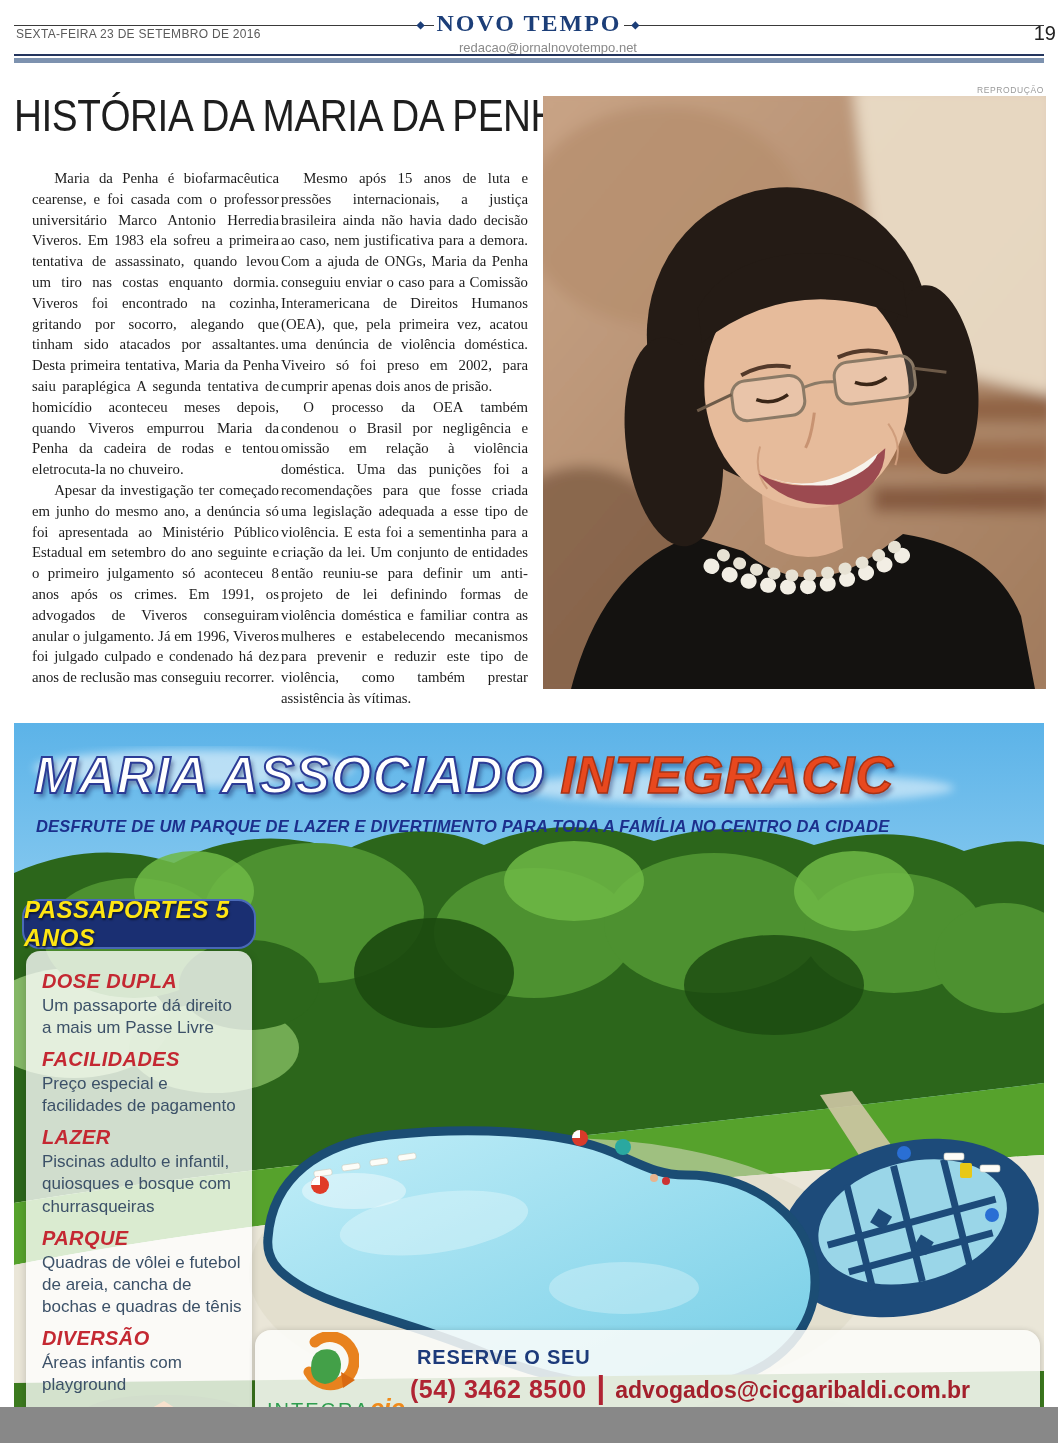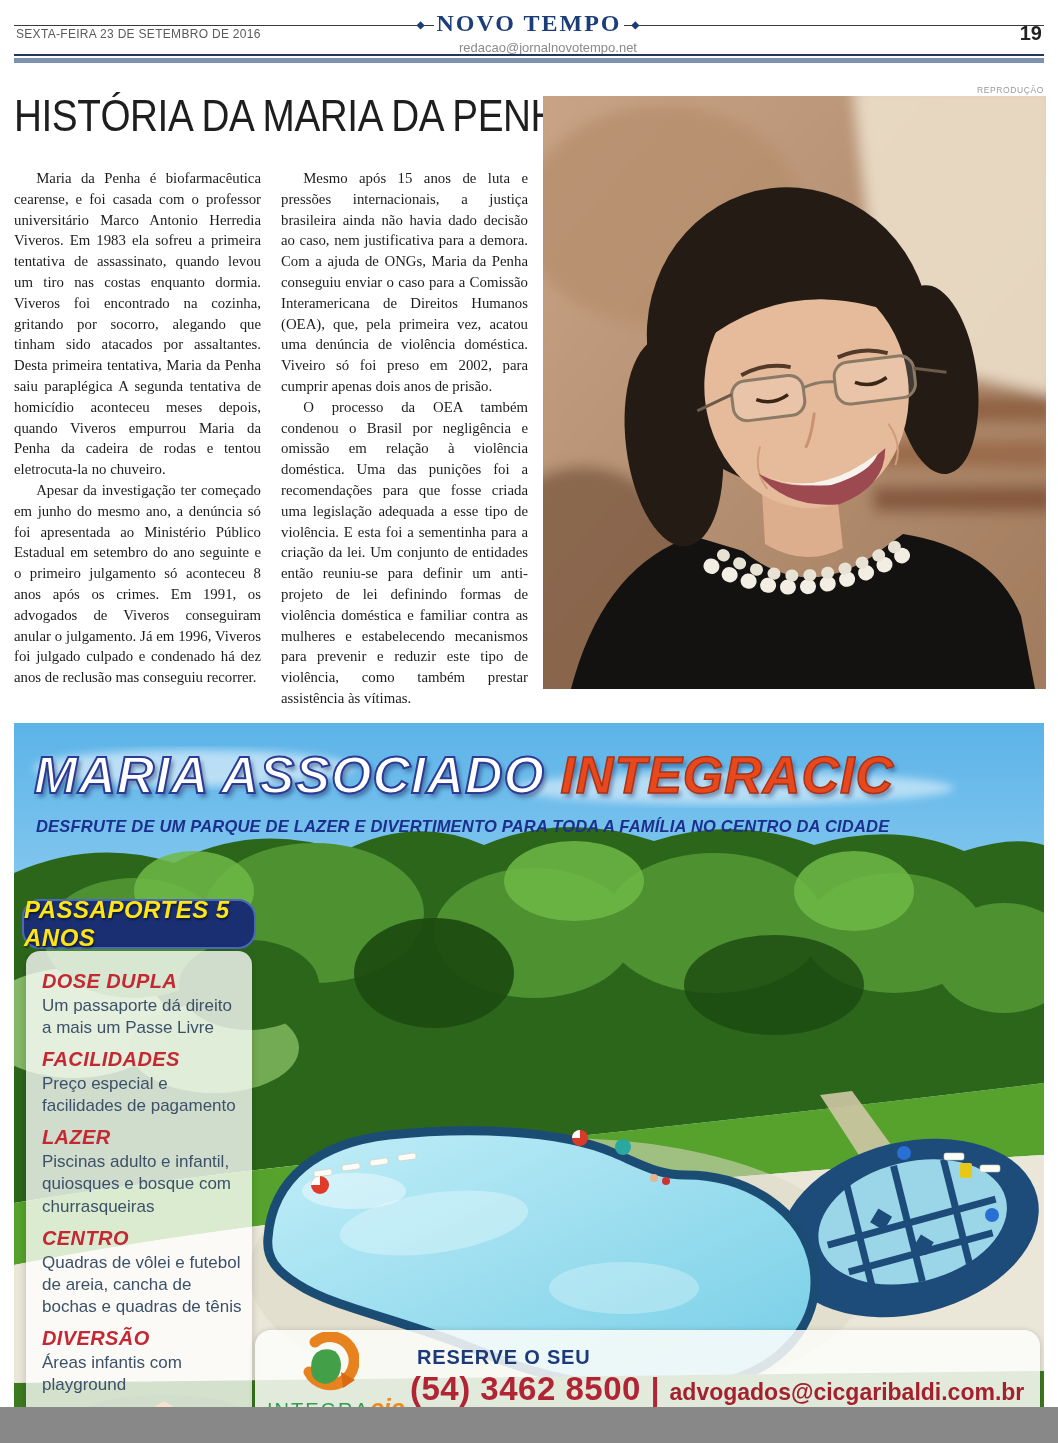--- a/index.html
+++ b/index.html
@@ -7,35 +7,35 @@
         font-family:"Liberation Sans",sans-serif;}
   .abs{position:absolute;}
 
   
   .mast-date{left:16px;top:27px;font-size:12px;color:#5a5a5a;letter-spacing:.3px;}
   .mast-title{left:0;top:10px;width:1058px;text-align:center;
       font-family:"Liberation Serif",serif;font-weight:bold;font-size:24px;
       color:#1c3e78;letter-spacing:2px;}
   .mast-diamond{font-size:10px;color:#1c3e78;vertical-align:3px;padding:0 10px;}
   .mast-email{left:0;top:40px;width:1058px;text-align:center;font-size:13px;color:#8a8a8a;margin-left:19px;}
-  .mast-page{right:16px;top:22px;font-size:20px;font-weight:bold;color:#222;}
+  .mast-page{right:2px;top:22px;font-size:20px;font-weight:normal;color:#222;}
   .rule-thin{top:25px;height:1px;background:#3a3a3a;}
   .rule-left{left:14px;width:420px;}
   .rule-right{left:624px;width:420px;}
   .double-rule-a{left:14px;top:54px;width:1030px;height:2px;background:#24355e;}
   .double-rule-b{left:14px;top:58px;width:1030px;height:5px;background:#7d92af;}
 
   
   .headline{left:14px;top:90px;font-size:45px;font-weight:400;color:#1e1e1e;
       white-space:nowrap;}
   .headline span{display:inline-block;transform:scaleX(.86);transform-origin:left;
       letter-spacing:-.5px;}
   .col{top:168px;width:247px;font-family:"Liberation Serif",serif;font-size:14.8px;
       line-height:20.8px;color:#1c1c1c;text-align:justify;}
-  .col-1{left:14px;}
+  .col-1{left:32px;}
   .col-2{left:281px;}
   .col p{margin:0;text-indent:1.5em;}
   .photo-credit{left:744px;top:85px;width:300px;text-align:right;font-size:8.5px;
       color:#9a9a9a;letter-spacing:.6px;}
   .photo{left:543px;top:96px;width:503px;height:593px;background:#b5917a;overflow:hidden;}
 
   
   .ad{left:14px;top:723px;width:1030px;height:720px;overflow:hidden;}
   .ad-scene{position:absolute;left:0;top:0;}
   .ad-head{position:absolute;left:20px;top:22px;white-space:nowrap;
@@ -59,21 +59,21 @@
   .feature p{margin:0;width:200px;font-size:17px;line-height:1.3;color:#3c5168;}
   .ad-footer{position:absolute;left:241px;top:607px;width:785px;height:96px;
       background:rgba(253,253,250,.86);border-radius:16px;box-shadow:0 1px 6px rgba(0,0,0,.2);}
   .logo-mark{position:absolute;left:46px;top:2px;}
   .brand{position:absolute;left:12px;top:64px;white-space:nowrap;}
   .brand .integra{font-size:20px;color:#2f9e4f;letter-spacing:2px;}
   .brand .cic{font-size:25px;font-weight:bold;font-style:italic;color:#f08a1a;}
   .reserve{position:absolute;left:162px;top:16px;font-size:20px;font-weight:bold;
       color:#1c3a7a;letter-spacing:.8px;}
   .contact-row{position:absolute;left:155px;top:40px;white-space:nowrap;}
-  .phone{font-size:33px;font-weight:bold;color:#b02433;letter-spacing:.5px;}
+  .phone{font-size:25px;font-weight:bold;color:#b02433;letter-spacing:.5px;}
   .sep{font-size:31px;font-weight:bold;color:#b02433;padding:0 10px;}
   .mail{font-size:23px;font-weight:bold;color:#a3202c;}
 </style>
 </head>
 <body>
 
 <div class="page">
 
   <div>
     <div class="abs rule-thin rule-left"></div>
@@ -247,21 +247,21 @@
       </div>
       <div class="feature">
         <h3>FACILIDADES</h3>
         <p>Preço especial e facilidades de pagamento</p>
       </div>
       <div class="feature">
         <h3>LAZER</h3>
         <p>Piscinas adulto e infantil, quiosques e bosque com churrasqueiras</p>
       </div>
       <div class="feature">
-        <h3>CENTRO</h3>
+        <h3>PARQUE</h3>
         <p>Quadras de vôlei e futebol de areia, cancha de bochas e quadras de tênis</p>
       </div>
       <div class="feature">
         <h3>DIVERSÃO</h3>
         <p>Áreas infantis com playground</p>
       </div>
       <div class="feature">
         <h3>MUITO MAIS</h3>
         <p>Restaurante, salão de festas e clube social</p>
       </div>

